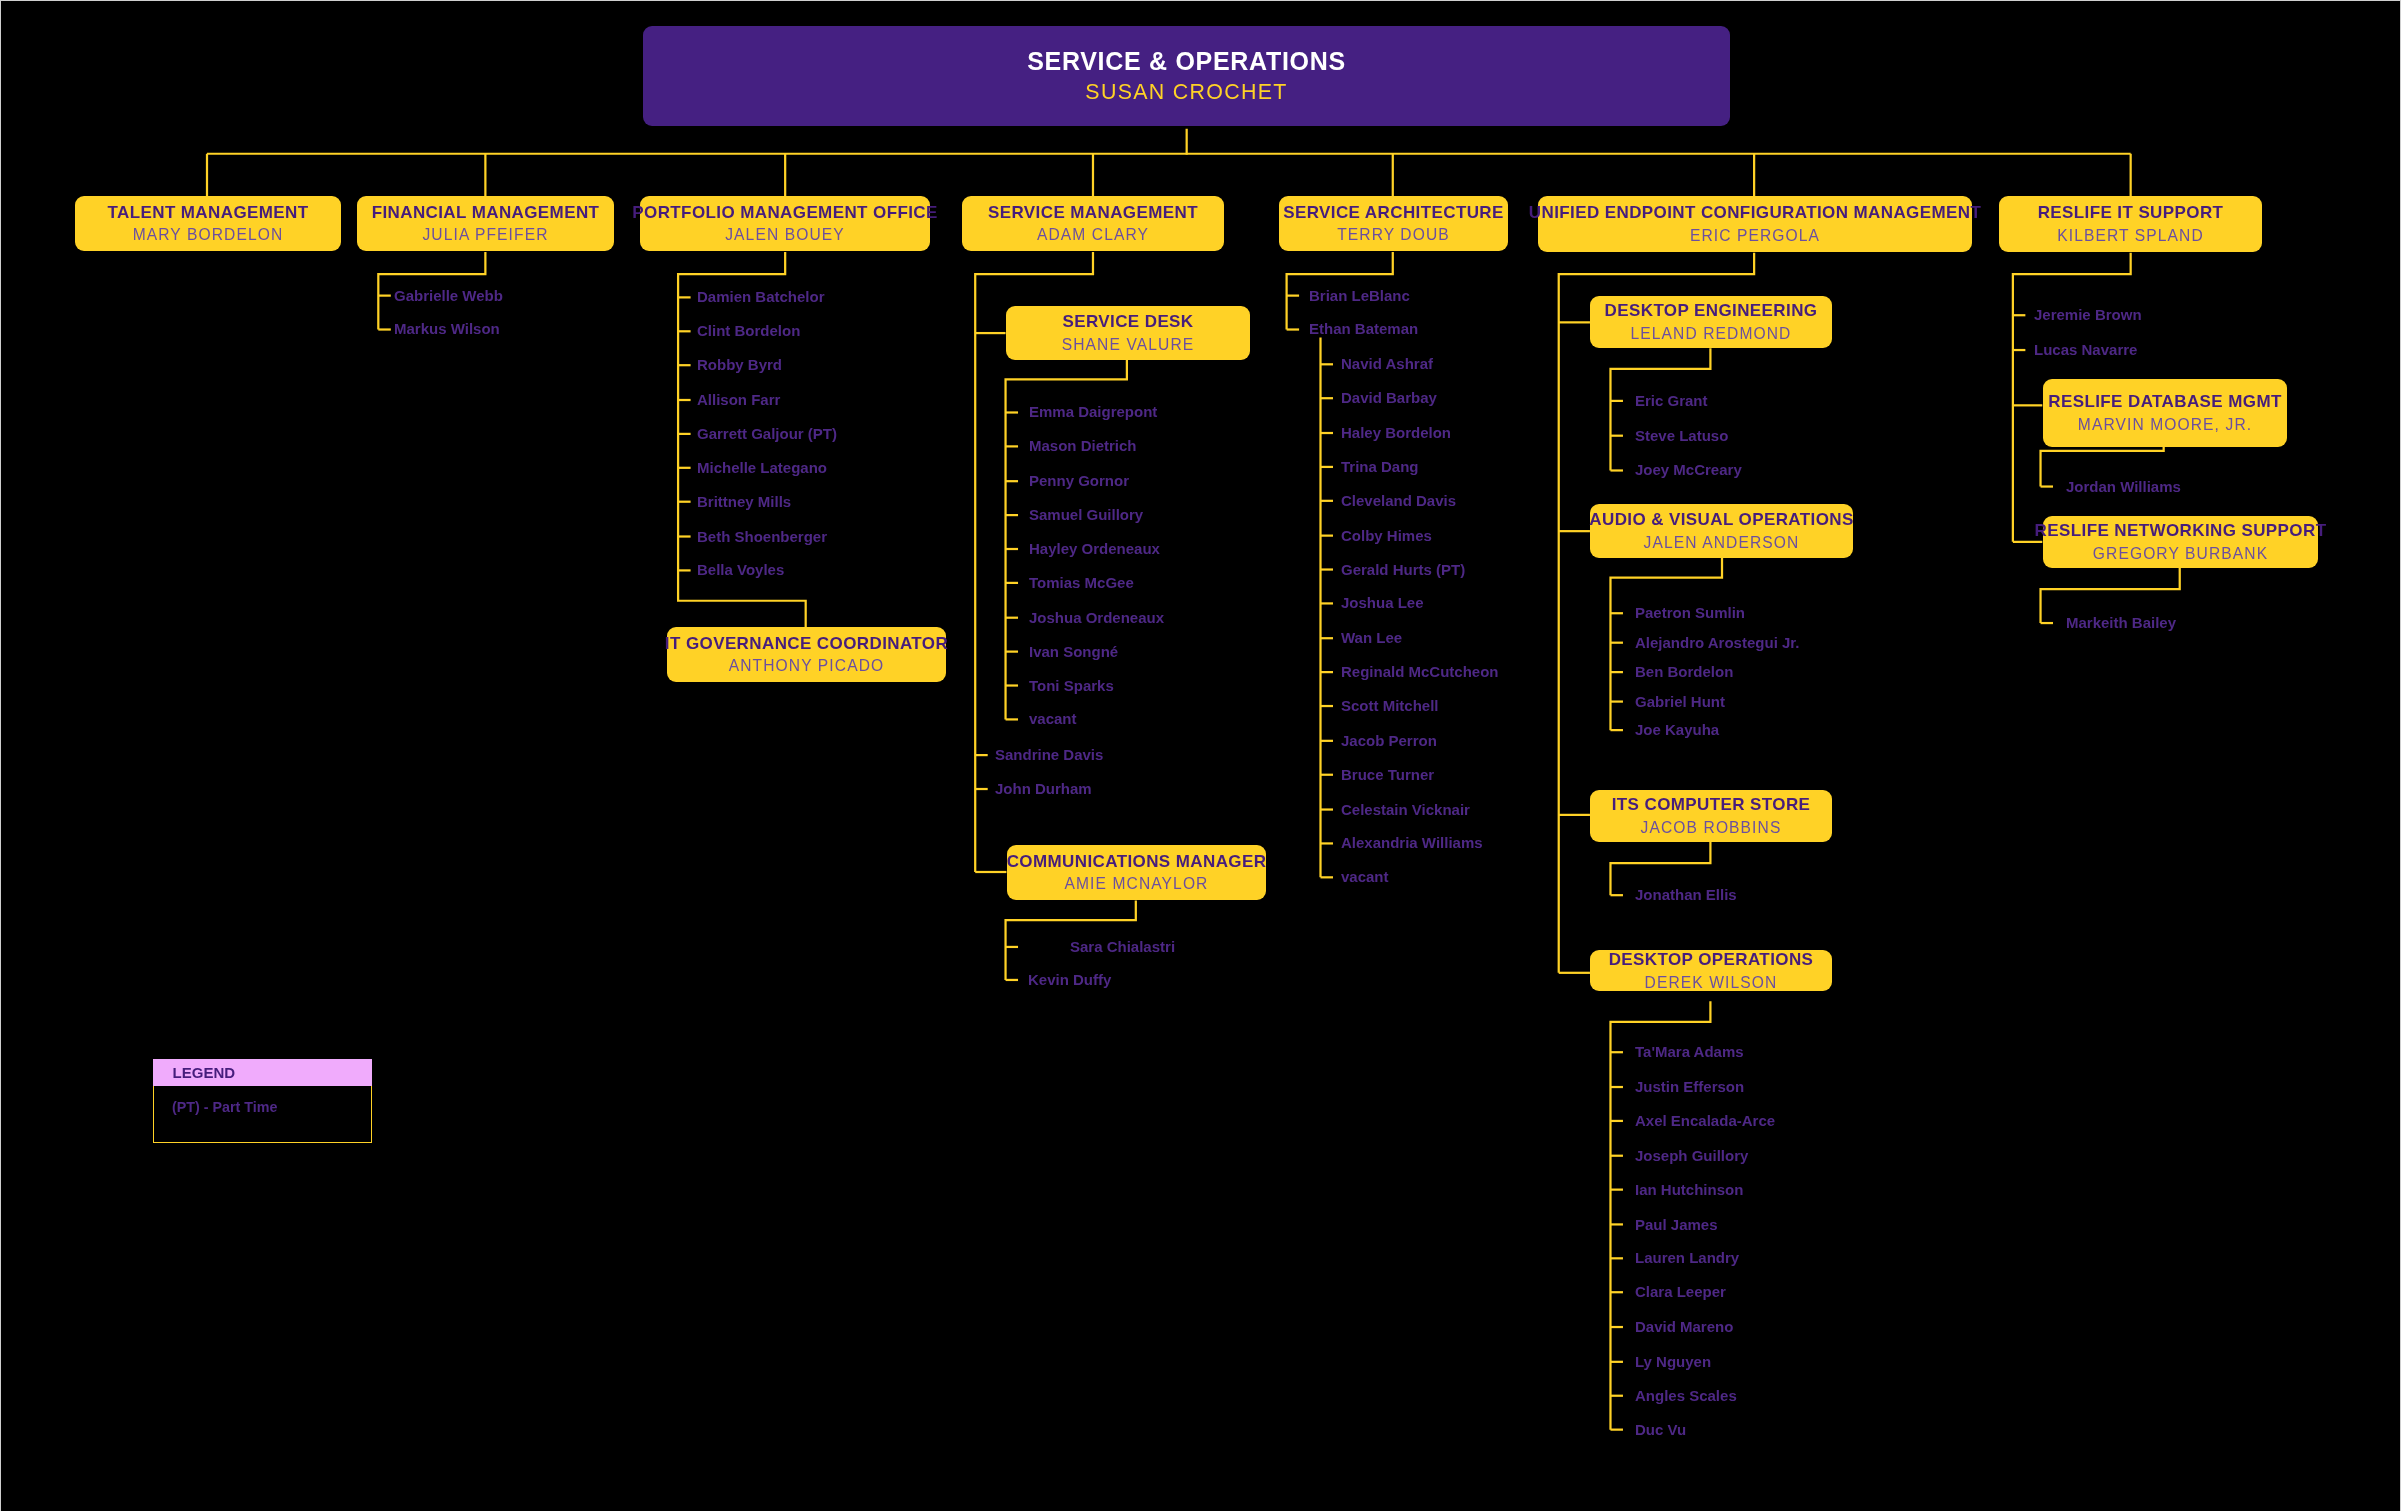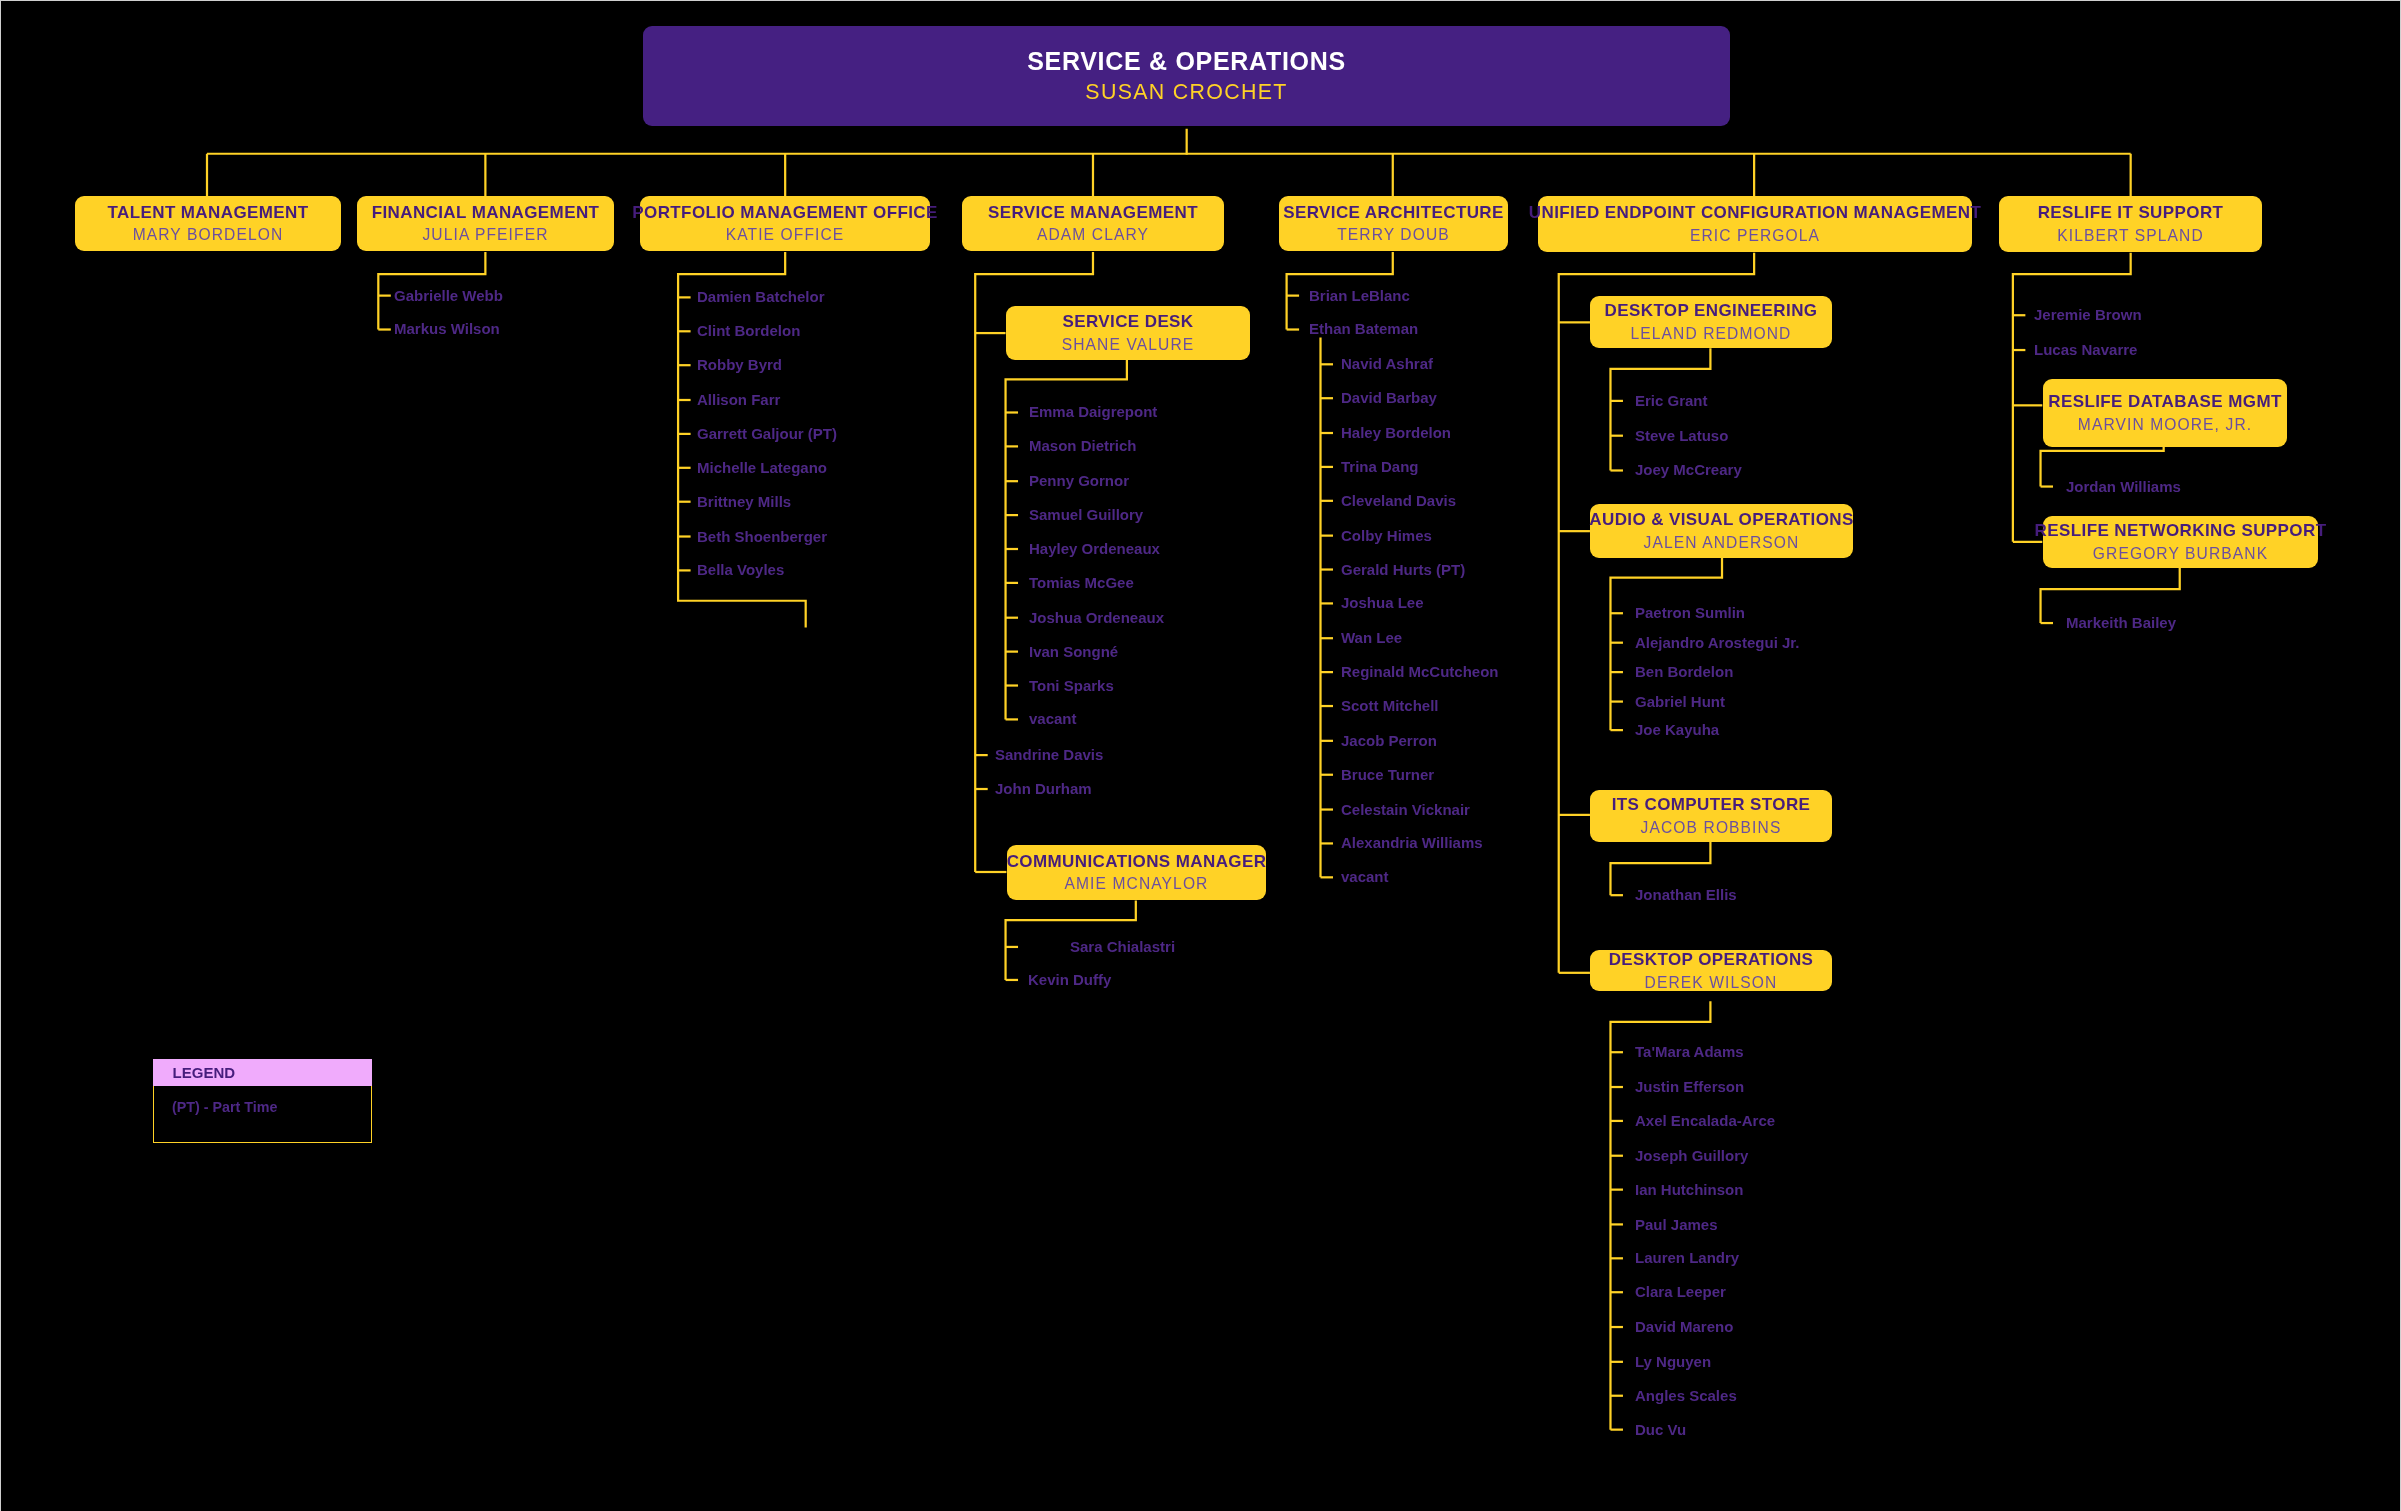--- a/index.html
+++ b/index.html
@@ -156,39 +156,43 @@
   <div class="box gold" id="box-talent">
     <div class="box-title">TALENT MANAGEMENT</div>
     <div class="box-person">MARY BORDELON</div>
   </div>
   <div class="box gold" id="box-financial">
     <div class="box-title">FINANCIAL MANAGEMENT</div>
     <div class="box-person">JULIA PFEIFER</div>
   </div>
   <div class="box gold" id="box-pmo">
     <div class="box-title">PORTFOLIO MANAGEMENT OFFICE</div>
-    <div class="box-person">KATIE OFFICE</div>
+    <div class="box-person">JALEN BOUEY</div>
   </div>
   <div class="box gold" id="box-sm">
     <div class="box-title">SERVICE MANAGEMENT</div>
     <div class="box-person">ADAM CLARY</div>
   </div>
   <div class="box gold" id="box-sa">
     <div class="box-title">SERVICE ARCHITECTURE</div>
     <div class="box-person">TERRY DOUB</div>
   </div>
   <div class="box gold" id="box-uecm">
     <div class="box-title">UNIFIED ENDPOINT CONFIGURATION MANAGEMENT</div>
     <div class="box-person">ERIC PERGOLA</div>
   </div>
   <div class="box gold" id="box-reslife">
     <div class="box-title">RESLIFE IT SUPPORT</div>
     <div class="box-person">KILBERT SPLAND</div>
   </div>
 
+  <div class="box gold" id="box-itgov">
+    <div class="box-title">IT GOVERNANCE COORDINATOR</div>
+    <div class="box-person">ANTHONY PICADO</div>
+  </div>
   <div class="box gold" id="box-sd">
     <div class="box-title">SERVICE DESK</div>
     <div class="box-person">SHANE VALURE</div>
   </div>
   <div class="box gold" id="box-comms">
     <div class="box-title">COMMUNICATIONS MANAGER</div>
     <div class="box-person">AMIE MCNAYLOR</div>
   </div>
   <div class="box gold" id="box-de">
     <div class="box-title">DESKTOP ENGINEERING</div>

